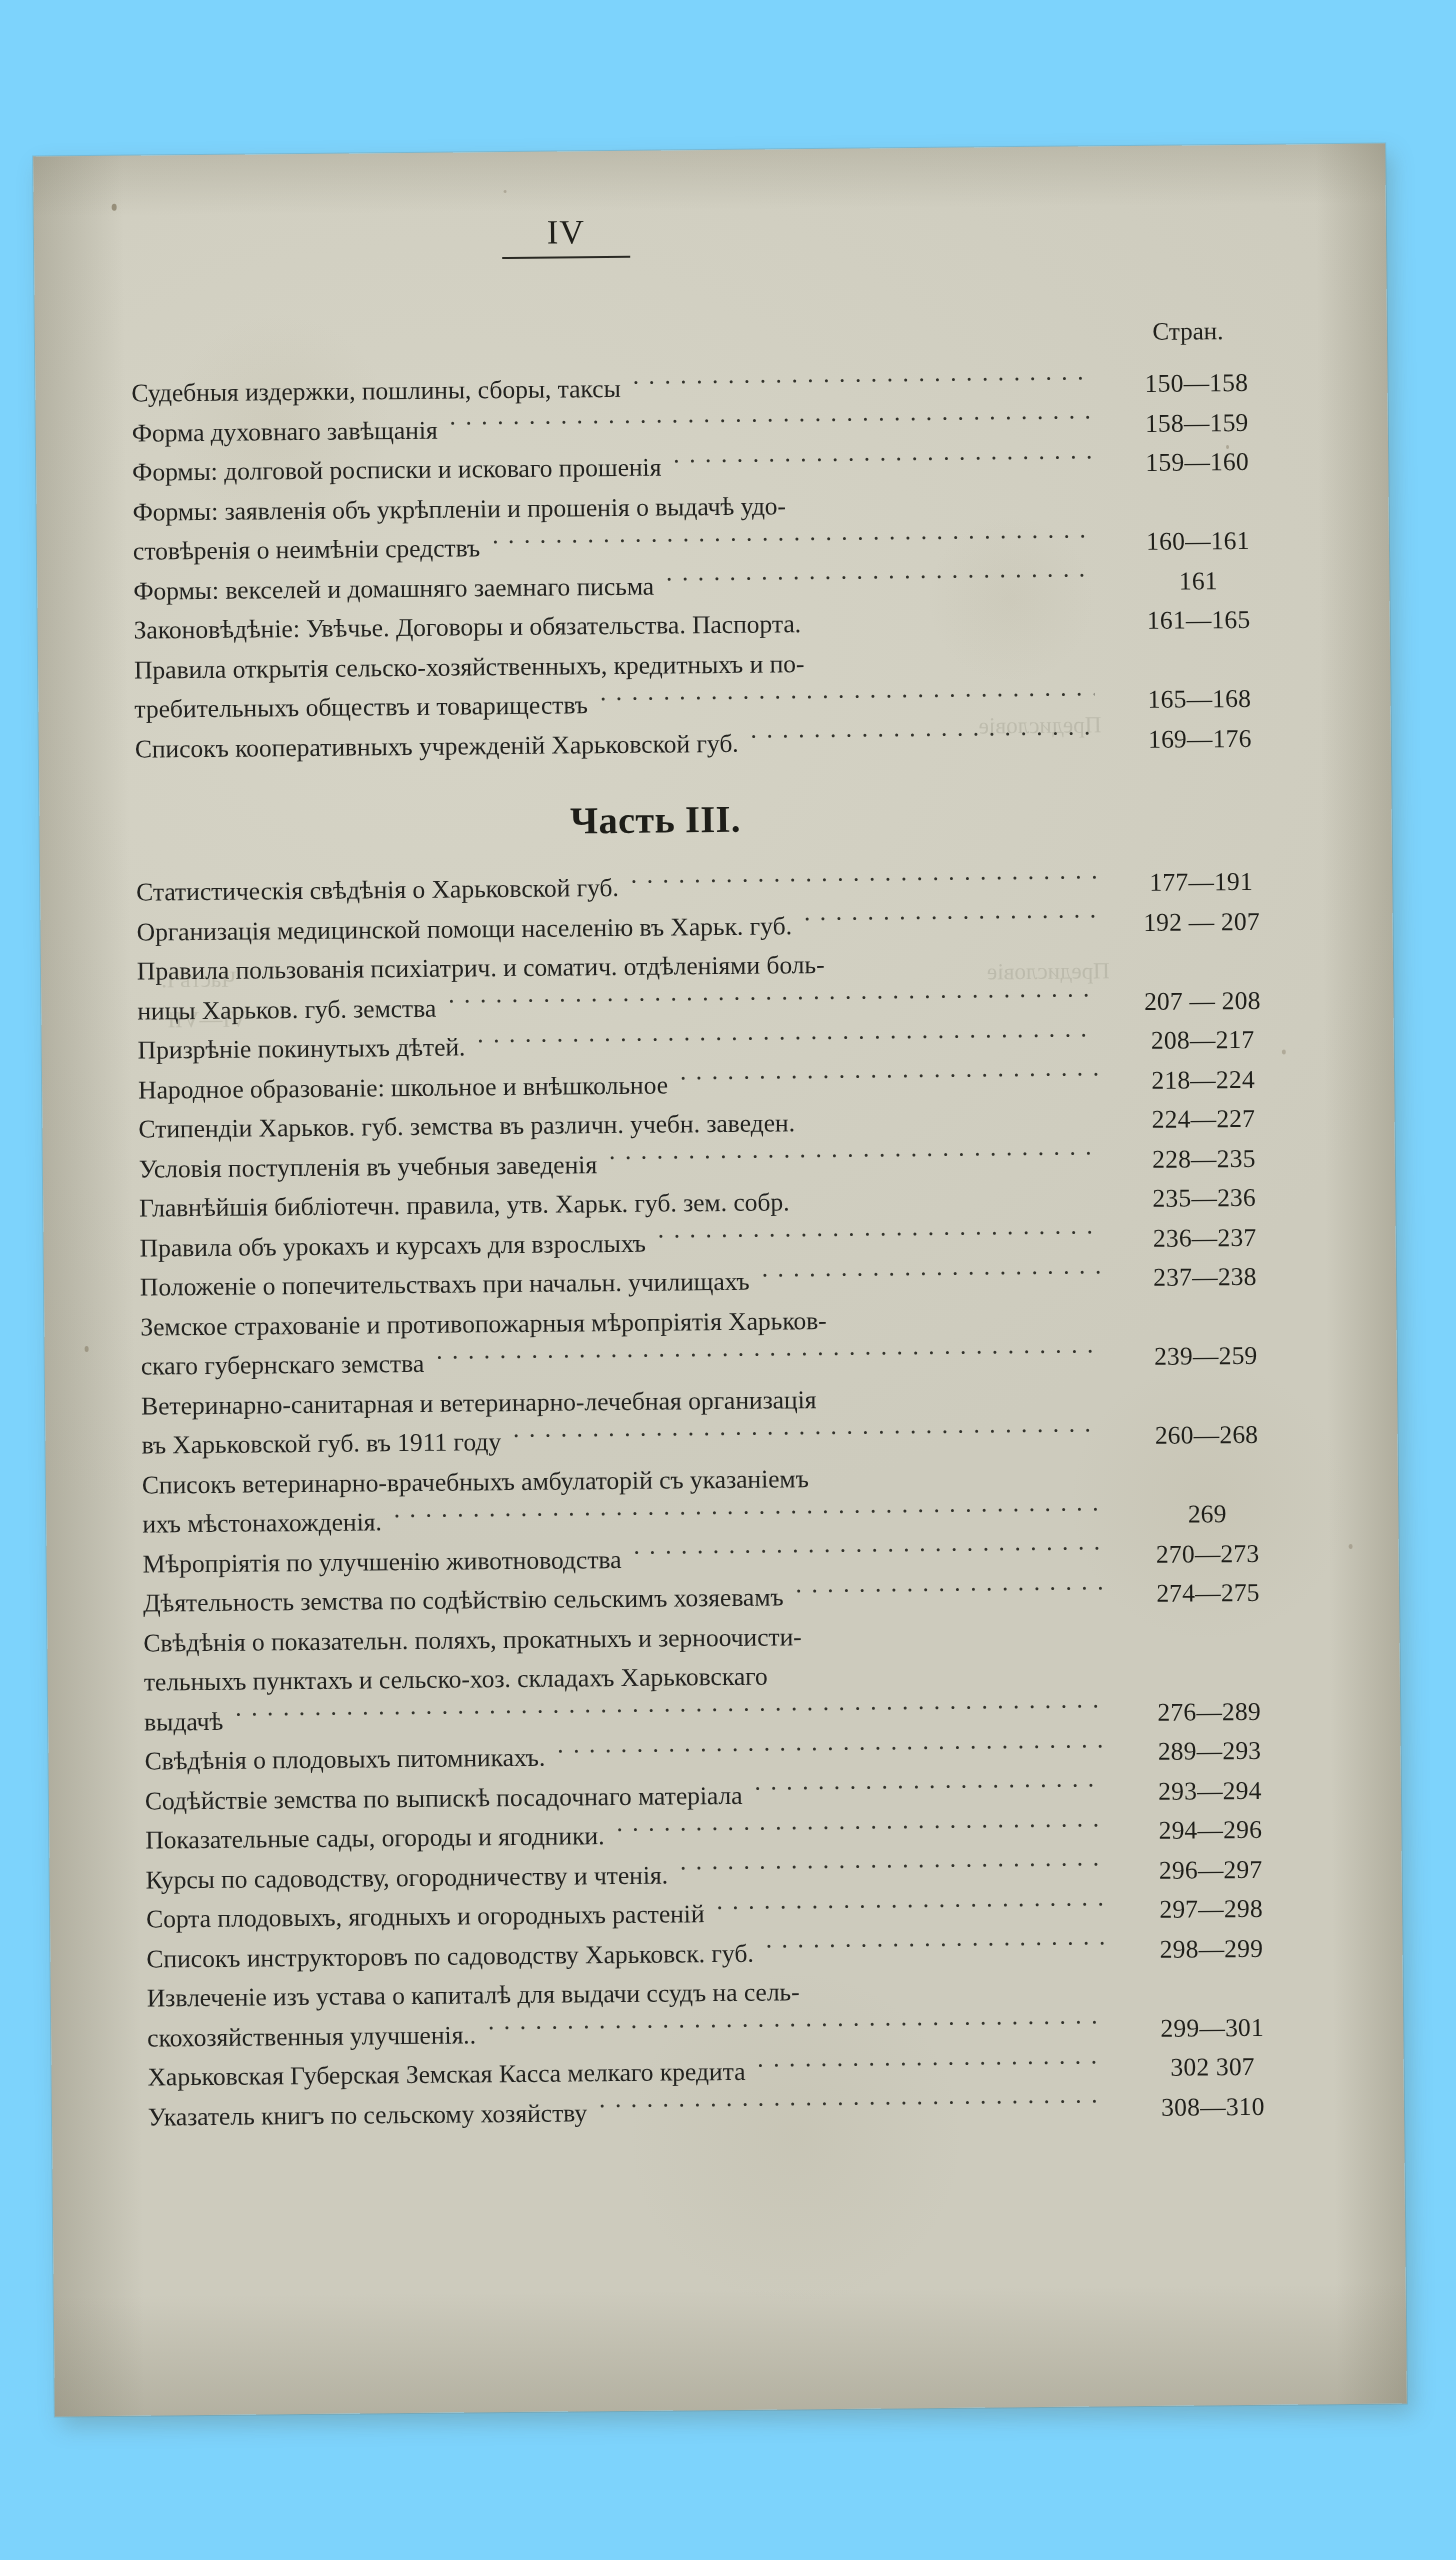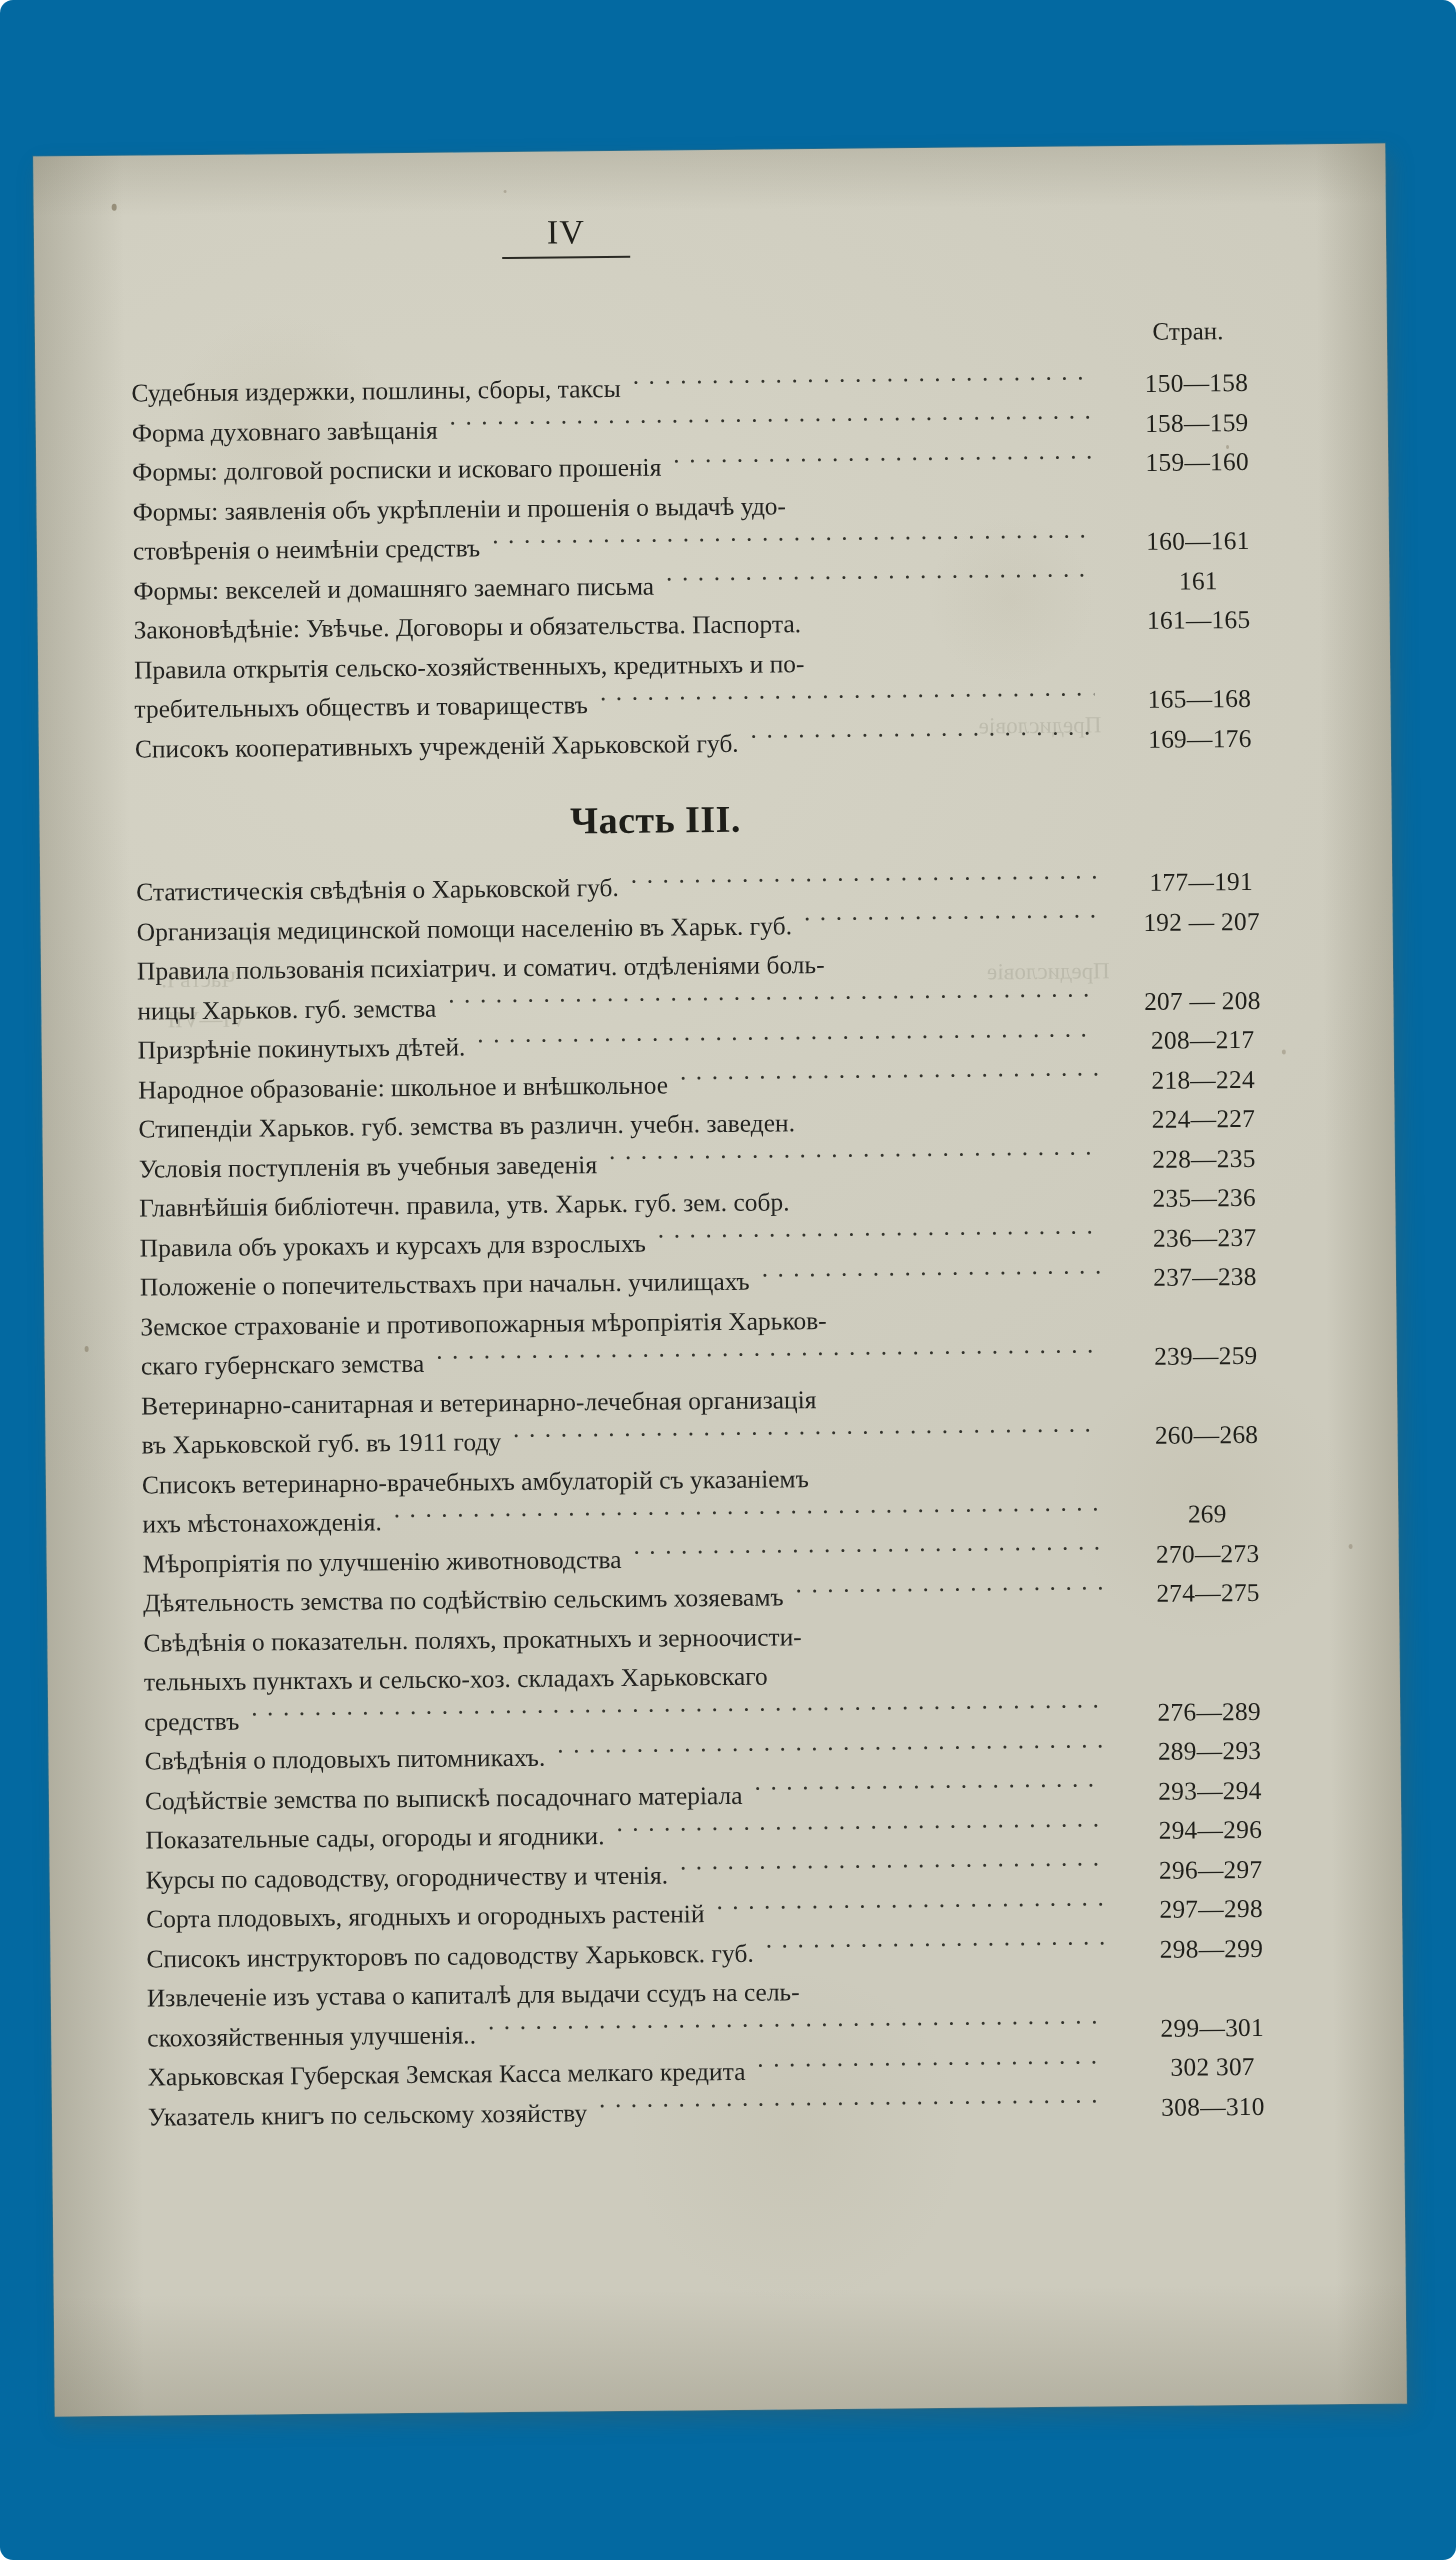--- a/index.html
+++ b/index.html
@@ -11,22 +11,21 @@
     width: 1456px;
     height: 2560px;
     font-family: "Liberation Serif", "DejaVu Serif", serif;
     overflow: hidden;
   }
 
   
   #scan-backdrop {
     position: absolute;
     inset: 0;
-    background: #0369a1;
-    border-radius: 13px;
+    background: #7dd3fc;
   }
 
   
   #page-sheet {
     position: absolute;
     left: 44px;
     top: 150px;
     width: 1352px;
     height: 2260px;
     background:
@@ -378,21 +377,21 @@
             <span class="toc-text">Свѣдѣнія о показательн. поляхъ, прокатныхъ и зерноочисти-</span>
             <span class="toc-leader"></span>
             <span class="toc-pages"></span>
           </div>
           <div class="toc-line noleader">
             <span class="toc-text">тельныхъ пунктахъ и сельско-хоз. складахъ Харьковскаго</span>
             <span class="toc-leader"></span>
             <span class="toc-pages"></span>
           </div>
           <div class="toc-line">
-            <span class="toc-text">средствъ</span>
+            <span class="toc-text">выдачѣ</span>
             <span class="toc-leader"></span>
             <span class="toc-pages">276—289</span>
           </div>
           <div class="toc-line">
             <span class="toc-text">Свѣдѣнія о плодовыхъ питомникахъ.</span>
             <span class="toc-leader"></span>
             <span class="toc-pages">289—293</span>
           </div>
           <div class="toc-line">
             <span class="toc-text">Содѣйствіе земства по выпискѣ посадочнаго матеріала</span>

